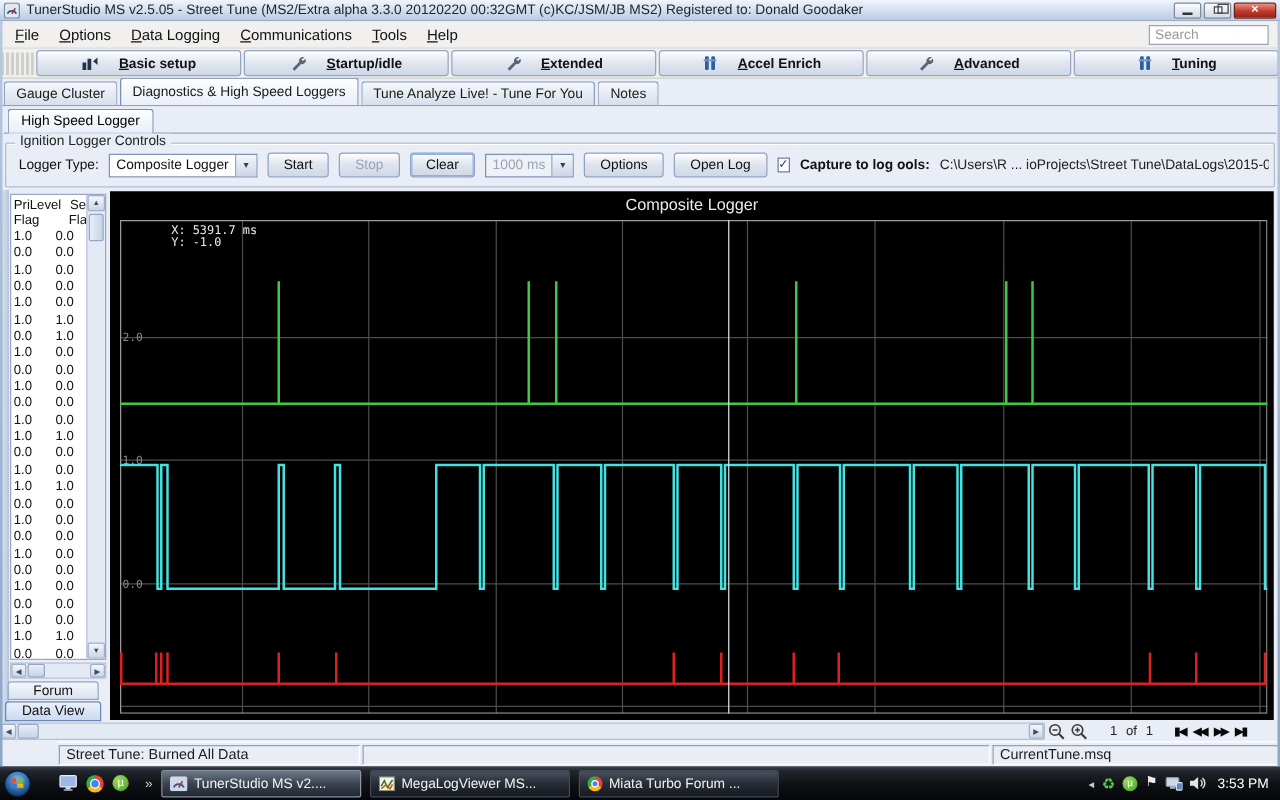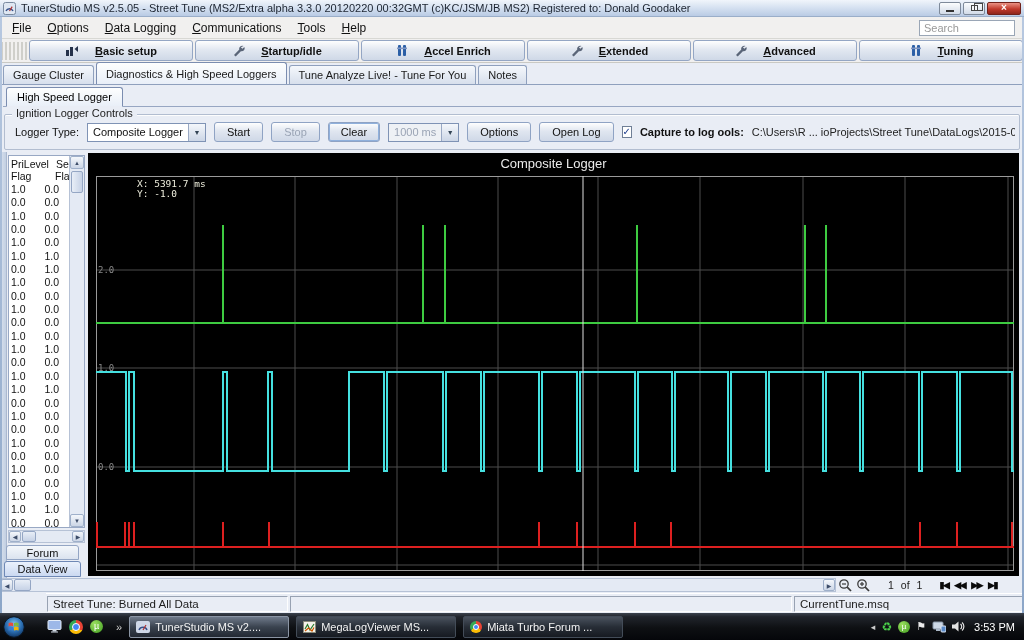--- a/index.html
+++ b/index.html
@@ -210,34 +210,34 @@
         <span class="ticon">
           <svg width="13" height="13" viewBox="0 0 13 13">
             <path d="M11.6 2.1 A3 3 0 0 0 7.3 5.6 L2 10.9 L3.7 12.5 L8.9 7.2 A3 3 0 0 0 12.3 2.9 L10.4 4.8 L8.9 3.3 Z" fill="#5a6578"></path>
           </svg>
         </span>
         <span><u>S</u>tartup/idle</span>
       </div>
       <div class="tbtn">
         <span class="ticon">
           <svg width="13" height="13" viewBox="0 0 13 13">
+            <path d="M11.6 2.1 A3 3 0 0 0 7.3 5.6 L2 10.9 L3.7 12.5 L8.9 7.2 A3 3 0 0 0 12.3 2.9 L10.4 4.8 L8.9 3.3 Z" fill="#5a6578"></path>
+          </svg>
+        </span>
+        <span><u>E</u>xtended</span>
+      </div>
+      <div class="tbtn">
+        <span class="ticon">
+          <svg width="13" height="13" viewBox="0 0 13 13">
             <rect x="3" y="1" width="3" height="11" rx="1" fill="#2b5fa6"></rect>
             <rect x="8" y="1" width="3" height="11" rx="1" fill="#2b5fa6"></rect>
             <rect x="2" y="3.5" width="10" height="1.6" fill="#7e95c2"></rect>
           </svg>
         </span>
         <span><u>A</u>ccel Enrich</span>
-      </div>
-      <div class="tbtn">
-        <span class="ticon">
-          <svg width="13" height="13" viewBox="0 0 13 13">
-            <path d="M11.6 2.1 A3 3 0 0 0 7.3 5.6 L2 10.9 L3.7 12.5 L8.9 7.2 A3 3 0 0 0 12.3 2.9 L10.4 4.8 L8.9 3.3 Z" fill="#5a6578"></path>
-          </svg>
-        </span>
-        <span><u>E</u>xtended</span>
       </div>
       <div class="tbtn">
         <span class="ticon">
           <svg width="13" height="13" viewBox="0 0 13 13">
             <path d="M11.6 2.1 A3 3 0 0 0 7.3 5.6 L2 10.9 L3.7 12.5 L8.9 7.2 A3 3 0 0 0 12.3 2.9 L10.4 4.8 L8.9 3.3 Z" fill="#5a6578"></path>
           </svg>
         </span>
         <span><u>A</u>dvanced</span>
       </div>
       <div class="tbtn">

